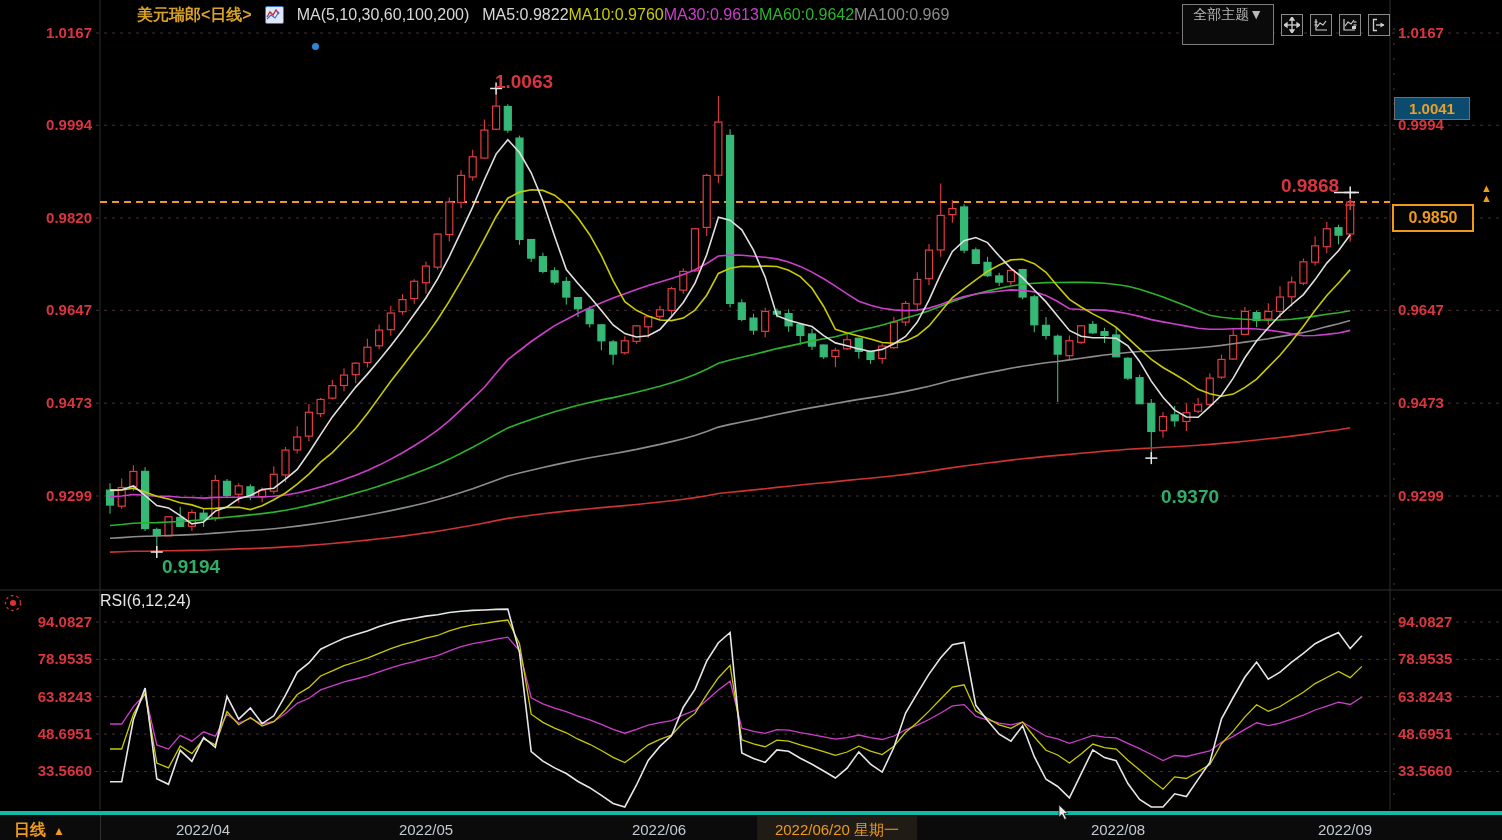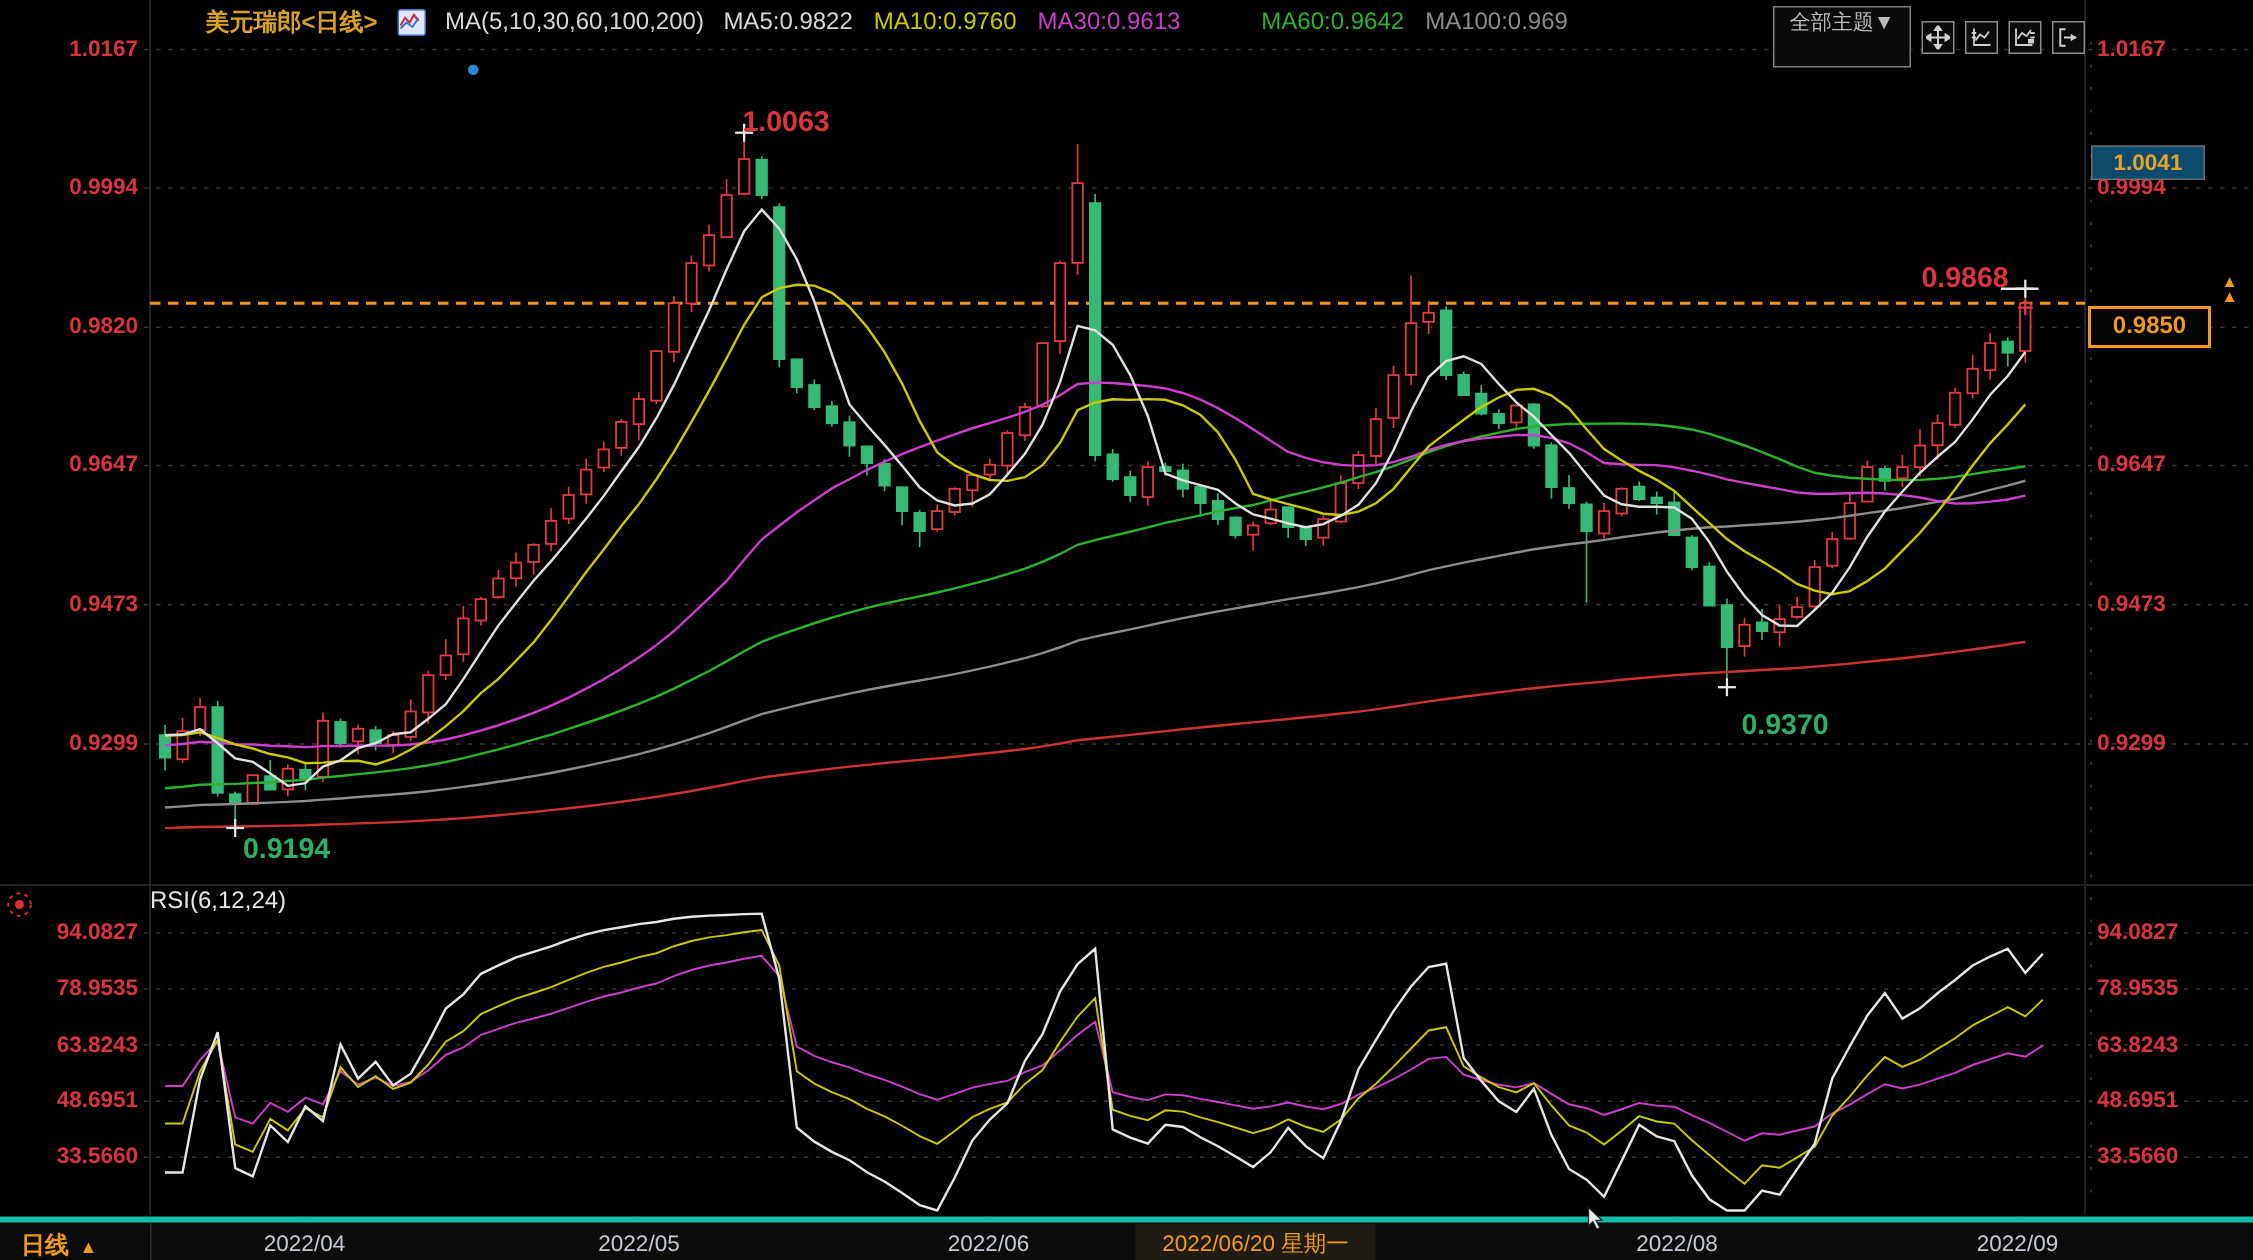--- a/index.html
+++ b/index.html
@@ -310,25 +310,25 @@
 
   <div id="hdr" class="ov">
     <span class="hdr-title"><span>美元瑞郎</span><span>&lt;日线&gt;</span></span>
     <span class="charticon">
       <svg width="15" height="14" style="position:absolute;left:0;top:0">
           <polyline points="1,10 4,5 7,8 10,3 13,7" fill="none" stroke="#c03040" stroke-width="1.4"></polyline>
           <polyline points="1,12 5,8 9,11 13,5" fill="none" stroke="#3d6fd0" stroke-width="1.2"></polyline>
         </svg>
     </span>
     <span class="hdr-ma">MA(5,10,30,60,100,200)</span>
-    <span id="ma-values" style="display:flex;gap:14px;">
+    <span id="ma-values" style="display:flex;">
         <span style="color: rgb(216, 216, 216);">MA5:0.9822</span>
         <span style="color: rgb(201, 202, 0);">MA10:0.9760</span>
         <span style="color: rgb(204, 62, 204);">MA30:0.9613</span>
-        <span style="color: rgb(43, 179, 43); margin-left: 40px;">MA60:0.9642</span>
+        <span style="color: rgb(43, 179, 43);">MA60:0.9642</span>
         <span style="color: rgb(140, 140, 140);">MA100:0.969</span>
       </span>
   </div>
 
   <div class="ov" style="left:312px;top:43px;width:7px;height:7px;border-radius:50%;background:#2e86d6;"></div>
 
   <div id="tbar" class="ov">
     <button class="theme-btn">全部主题▼</button>
     <span class="sqbtn">
       <svg width="16" height="16">
@@ -392,21 +392,21 @@
 
   <div class="box-upper">1.0041</div>
   <div class="box-cur">0.9850</div>
   <div class="tri" style="top:183px;">▲</div>
   <div class="tri" style="top:193px;">▲</div>
 
   <div id="anns">
       <div class="ann ov" style="color: rgb(217, 53, 63); top: 71px; left: 524px; transform: translateX(-50%);">1.0063</div>
       <div class="ann ov" style="color: rgb(217, 53, 63); top: 175px; left: 1310px; transform: translateX(-50%);">0.9868</div>
       <div class="ann ov" style="color: rgb(47, 174, 103); top: 556px; left: 191px; transform: translateX(-50%);">0.9194</div>
-      <div class="ann ov" style="color: rgb(47, 174, 103); top: 473px; left: 1190px; transform: translateX(-50%);">0.9370</div>
+      <div class="ann ov" style="color: rgb(47, 174, 103); top: 486px; left: 1190px; transform: translateX(-50%);">0.9370</div>
     </div>
 
   <div id="rsihdr" class="ov">
     <span style="color:#e6e6e6;">RSI(6,12,24)</span>
   </div>
 
   <div class="ov" style="left:2px;top:592px;">
     <svg width="22" height="22">
         <circle cx="11" cy="11" r="7.5" fill="none" stroke="#d93030" stroke-width="1.3" stroke-dasharray="2.5 3"></circle>
         <circle cx="11" cy="11" r="3" fill="#e03030"></circle>

